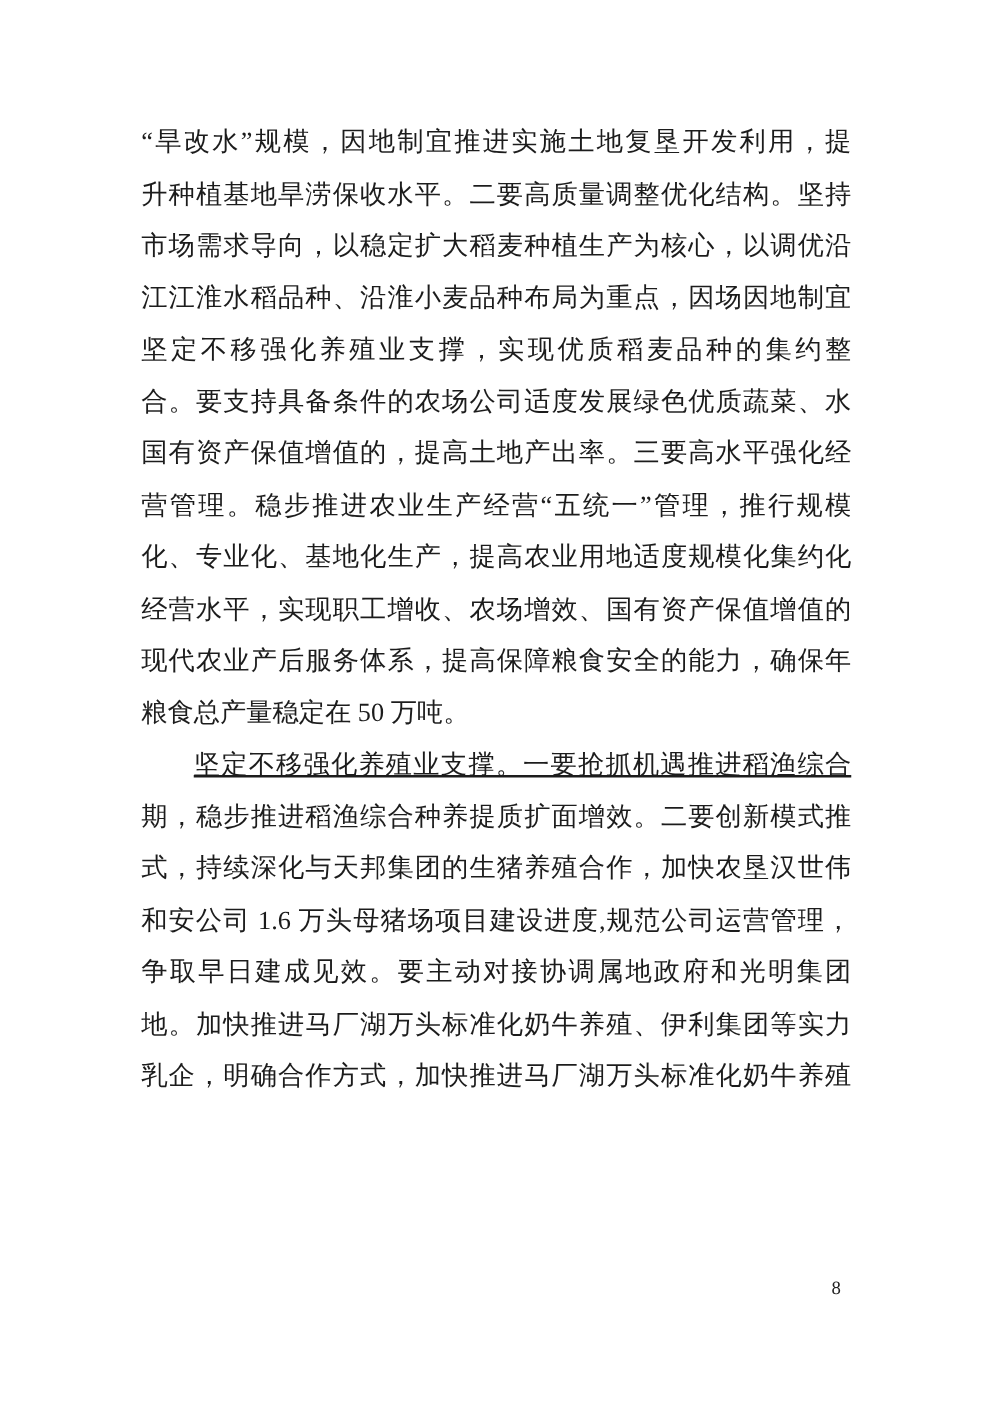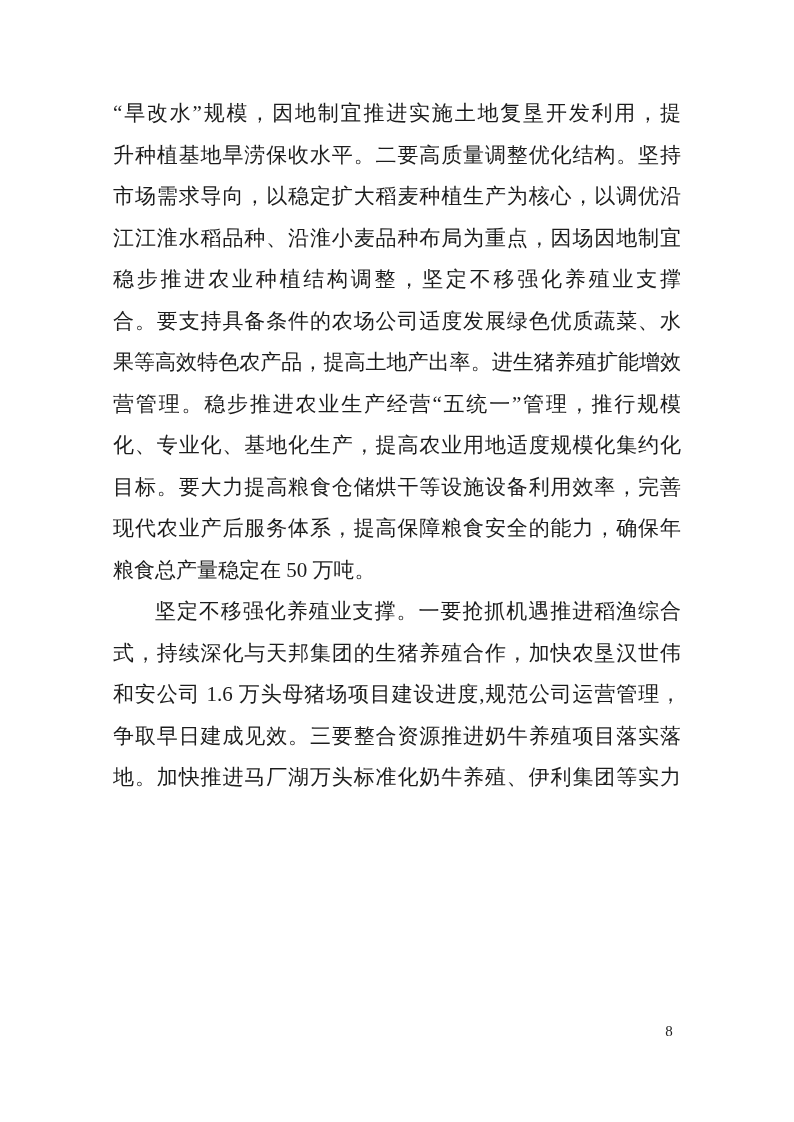--- a/index.html
+++ b/index.html
@@ -40,20 +40,21 @@
     text-align-last: justify;
     text-justify: inter-character;
     white-space: pre-wrap;
   }
   .doc-line.no-justify {
     text-align: right;
     text-align-last: left;
   }
   .para.indented .doc-line:first-child {
     text-indent: 2em;
+    text-decoration: underline;
   }
   .page-number {
     position: absolute;
     left: 655px;
     top: 1021px;
     width: 28px;
     text-align: center;
     font-size: 15px;
     line-height: 20px;
     color: #222222;
@@ -62,31 +63,33 @@
 </head>
 <body>
 
 <div class="page">
   <div class="content" id="content">
       <div class="para">
         <div class="doc-line">“旱改水”规模，因地制宜推进实施土地复垦开发利用，提</div>
         <div class="doc-line">升种植基地旱涝保收水平。二要高质量调整优化结构。坚持</div>
         <div class="doc-line">市场需求导向，以稳定扩大稻麦种植生产为核心，以调优沿</div>
         <div class="doc-line">江江淮水稻品种、沿淮小麦品种布局为重点，因场因地制宜</div>
-        <div class="doc-line">稳步推进农业种植结构调整，坚定不移强化养殖业支撑</div>
+        <div class="doc-line">坚定不移强化养殖业支撑，实现优质稻麦品种的集约整</div>
         <div class="doc-line">合。要支持具备条件的农场公司适度发展绿色优质蔬菜、水</div>
-        <div class="doc-line">果等高效特色农产品，提高土地产出率。进生猪养殖扩能增效</div>
+        <div class="doc-line">国有资产保值增值的，提高土地产出率。三要高水平强化经</div>
         <div class="doc-line">营管理。稳步推进农业生产经营“五统一”管理，推行规模</div>
         <div class="doc-line">化、专业化、基地化生产，提高农业用地适度规模化集约化</div>
-        <div class="doc-line">目标。要大力提高粮食仓储烘干等设施设备利用效率，完善</div>
+        <div class="doc-line">经营水平，实现职工增收、农场增效、国有资产保值增值的</div>
         <div class="doc-line">现代农业产后服务体系，提高保障粮食安全的能力，确保年</div>
         <div class="doc-line no-justify">粮食总产量稳定在 50 万吨。</div>
       </div>
       <div class="para indented">
         <div class="doc-line">坚定不移强化养殖业支撑。一要抢抓机遇推进稻渔综合</div>
+        <div class="doc-line">期，稳步推进稻渔综合种养提质扩面增效。二要创新模式推</div>
         <div class="doc-line">式，持续深化与天邦集团的生猪养殖合作，加快农垦汉世伟</div>
         <div class="doc-line">和安公司 1.6 万头母猪场项目建设进度,规范公司运营管理，</div>
-        <div class="doc-line">争取早日建成见效。三要整合资源推进奶牛养殖项目落实落</div>
+        <div class="doc-line">争取早日建成见效。要主动对接协调属地政府和光明集团</div>
         <div class="doc-line">地。加快推进马厂湖万头标准化奶牛养殖、伊利集团等实力</div>
+        <div class="doc-line">乳企，明确合作方式，加快推进马厂湖万头标准化奶牛养殖</div>
       </div>
     </div>
   <div class="page-number">8</div>
 </div>
 
 </body></html>

